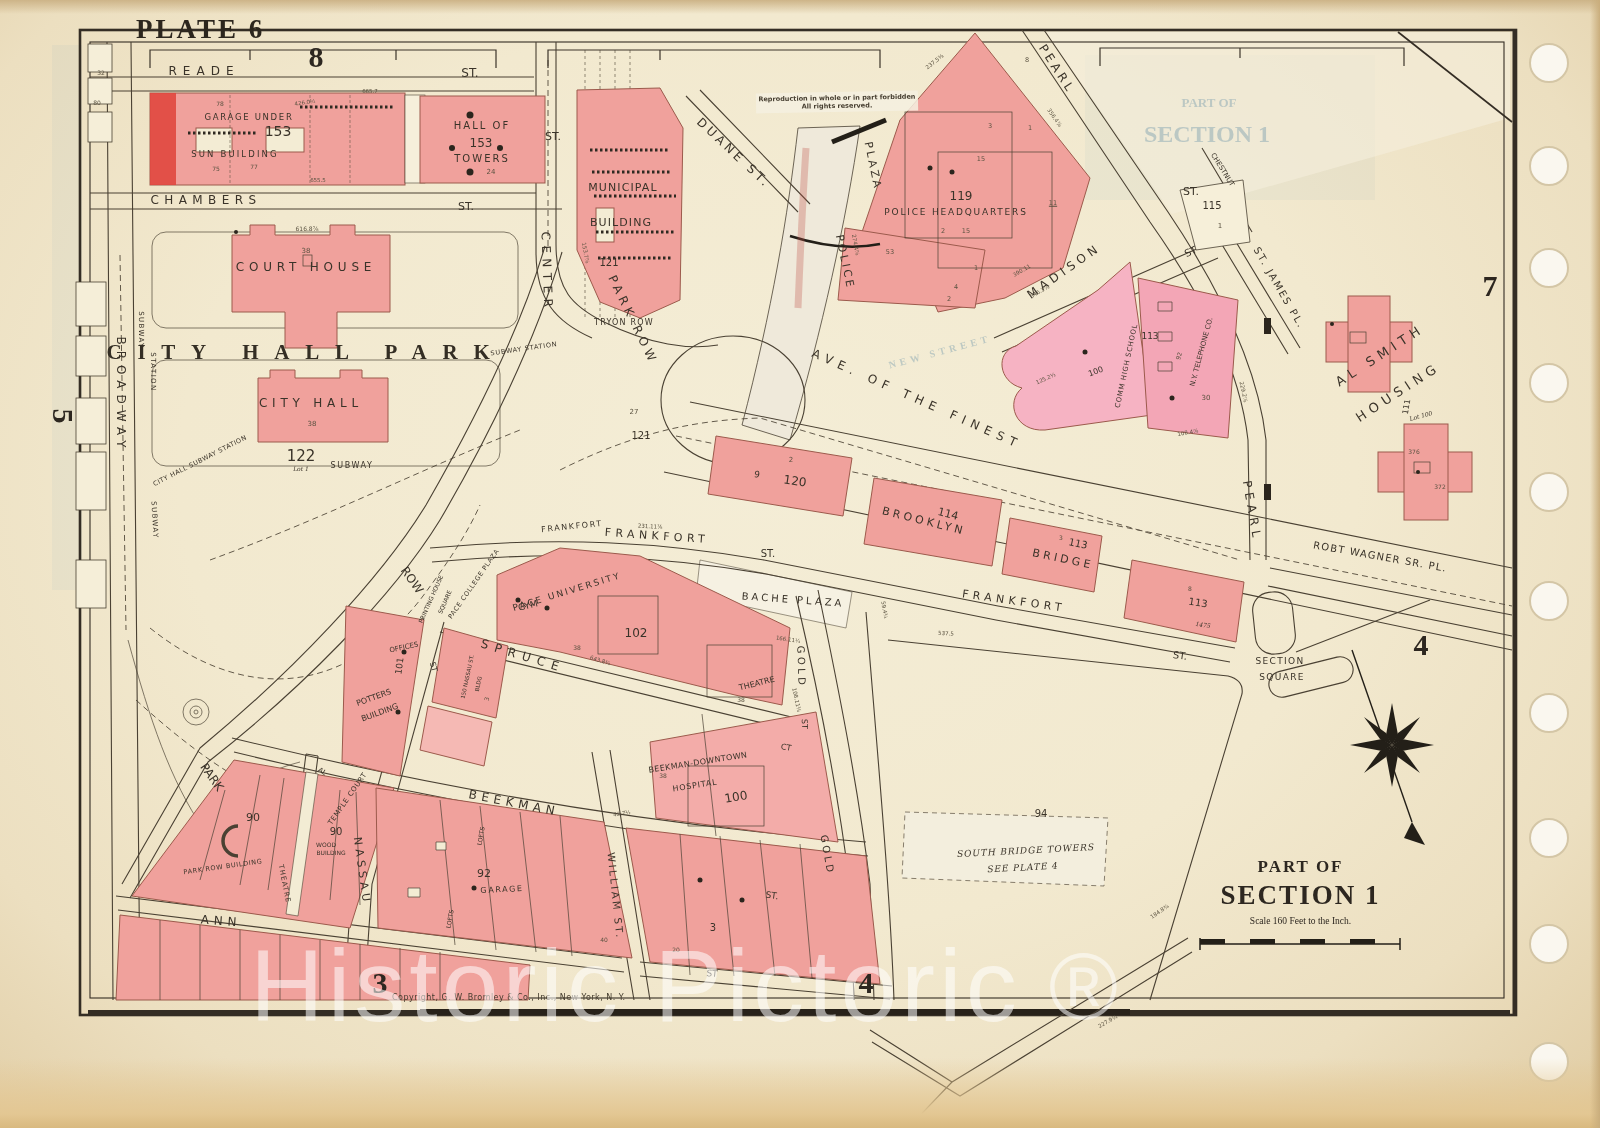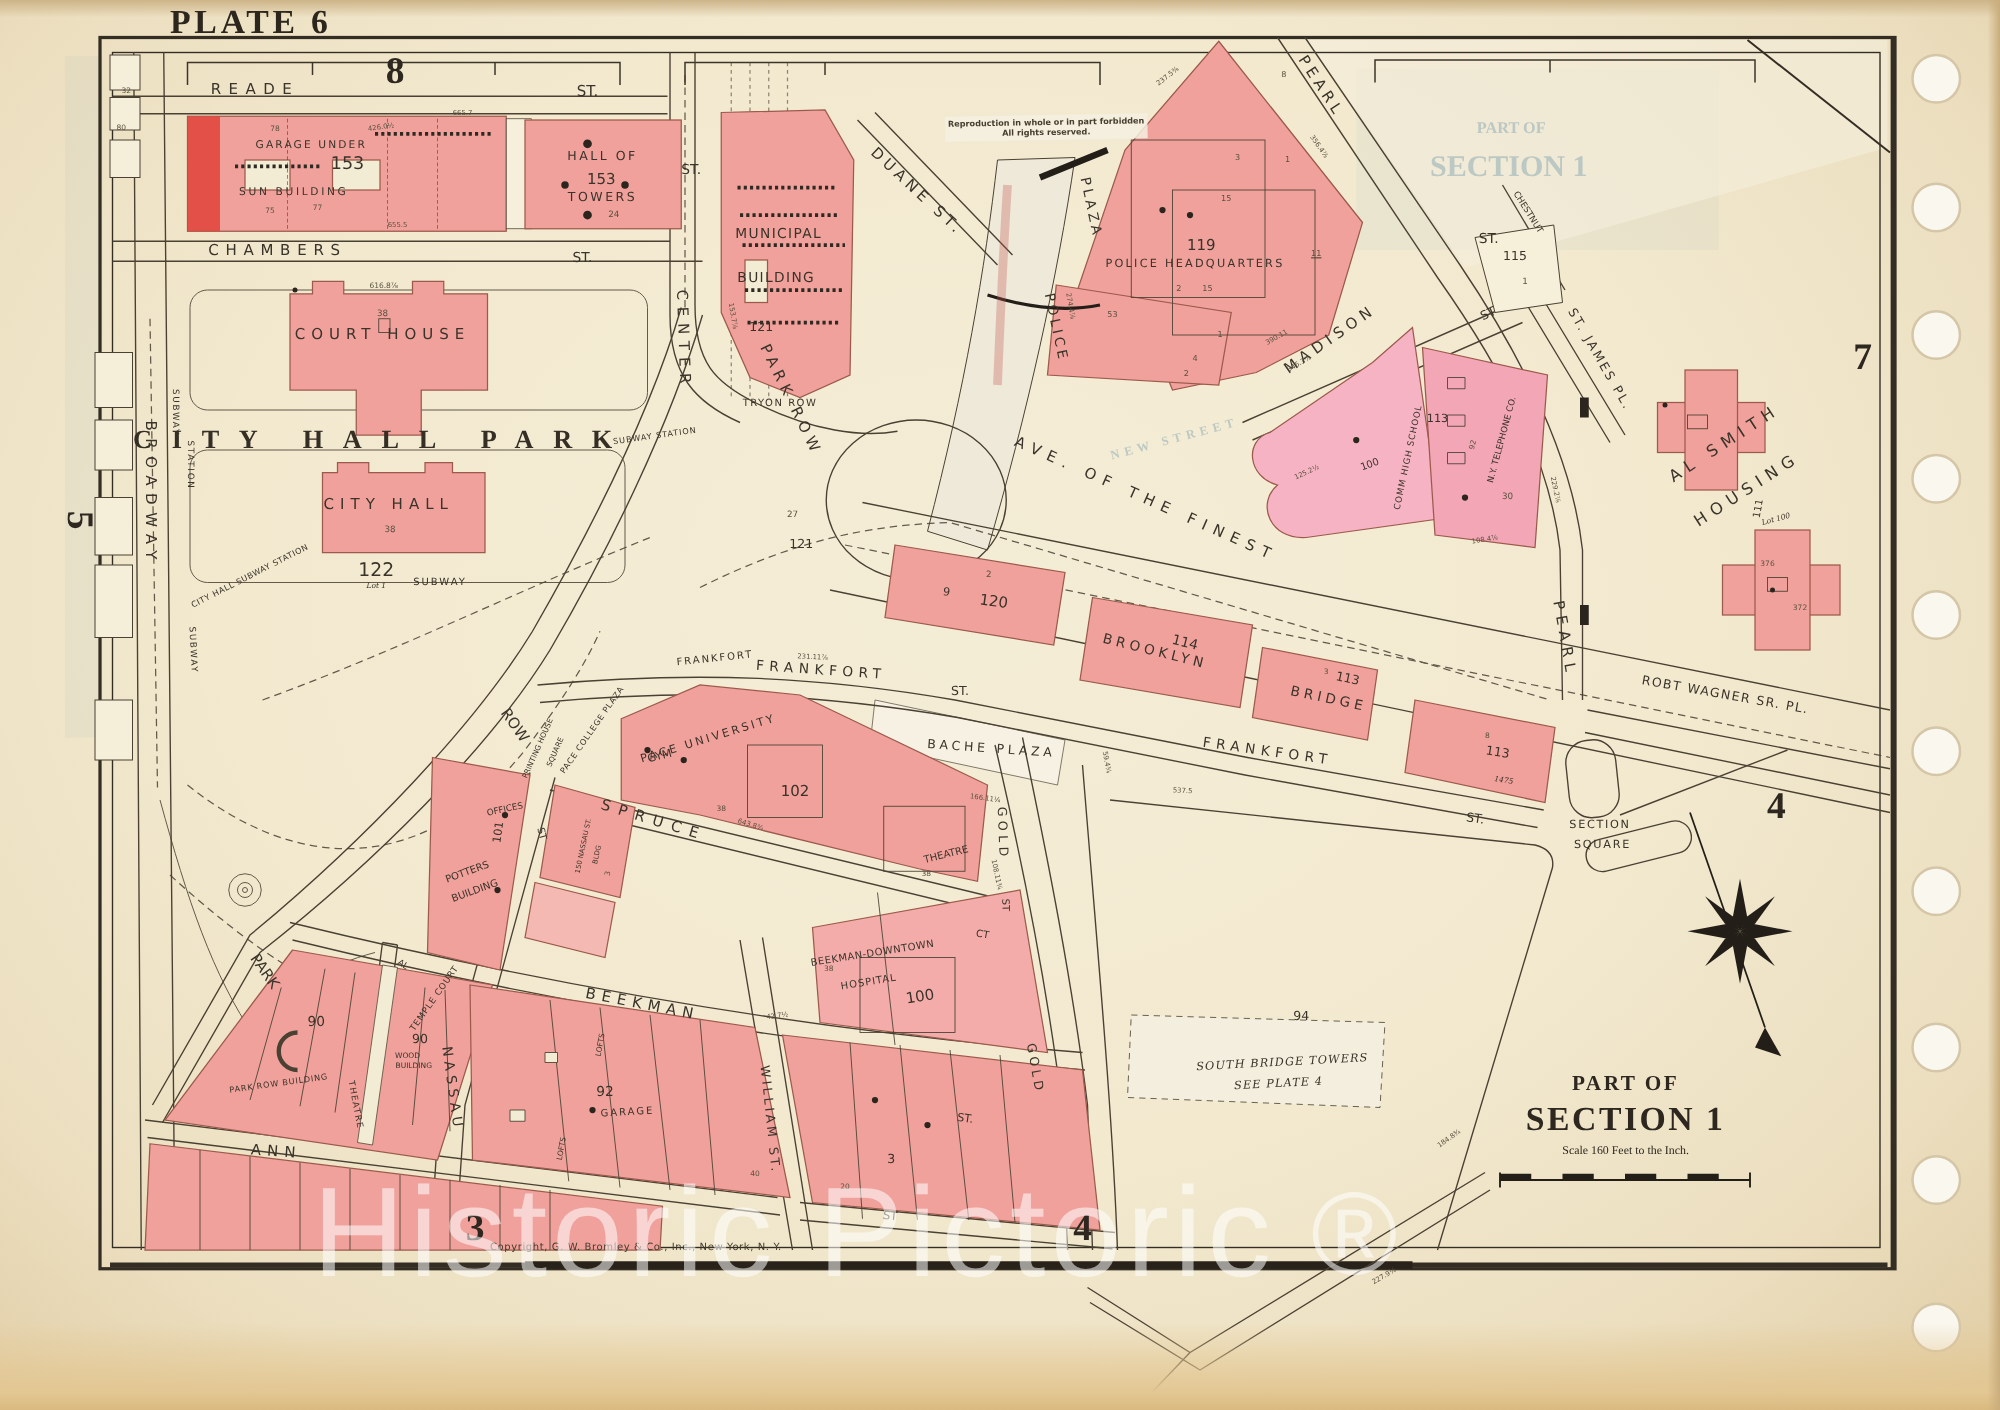--- a/index.html
+++ b/index.html
@@ -13,21 +13,21 @@
   #stage .edge-right{position:absolute;right:0;top:0;width:10px;height:100%;
     background:linear-gradient(90deg,rgba(210,186,140,0),#c9ad7c);}
   svg{position:absolute;left:0;top:0;}
   #labels{position:absolute;left:0;top:0;width:1600px;height:1128px;pointer-events:none;}
   .lbl{position:absolute;line-height:1;white-space:nowrap;color:#3a3329;transform-origin:50% 50%;}
   .dim{color:#5a5240;}
   .serif{font-family:"Liberation Serif","DejaVu Serif",serif;font-weight:700;color:#2d2720;}
   .roman{font-family:"Liberation Serif","DejaVu Serif",serif;font-weight:700;color:#342e24;}
   .hand{font-family:"DejaVu Serif",serif;font-style:italic;}
   .ghost{color:rgba(115,152,172,.42);font-family:"Liberation Serif",serif;font-weight:700;}
-  #plate-title{position:absolute;left:136px;top:2px;font:700 27px "Liberation Serif",serif;
+  #plate-title{position:absolute;left:136px;top:14px;font:700 27px "Liberation Serif",serif;
     letter-spacing:3px;color:#2c261d;}
   #notice{position:absolute;left:756px;top:92px;width:162px;text-align:center;
     font-size:6.5px;font-weight:700;color:#463e30;transform:rotate(-1deg);background:rgba(245,240,224,.85);
     padding:2px 0;}
   #copyright{position:absolute;left:392px;top:993px;font-size:8px;letter-spacing:.06em;color:#433b2d;}
   #section-box{position:absolute;left:1198px;top:857px;width:205px;text-align:center;
     font-family:"Liberation Serif",serif;color:#2d2720;}
   #section-box .part{font-size:17px;font-weight:700;letter-spacing:2px;}
   #section-box .sec{font-size:27px;font-weight:700;letter-spacing:2px;margin-top:3px;}
   #section-box .scale{font-size:9.5px;margin-top:5px;}
@@ -269,21 +269,21 @@
 
   <div id="labels">
       <div class="lbl serif" style="left: 316px; top: 57px; font-size: 30px; transform: translate(-50%, -50%) rotate(0deg);">8</div>
       <div class="lbl serif" style="left: 1490px; top: 286px; font-size: 30px; transform: translate(-50%, -50%) rotate(0deg);">7</div>
       <div class="lbl serif" style="left: 63px; top: 416px; font-size: 30px; transform: translate(-50%, -50%) rotate(90deg);">5</div>
       <div class="lbl serif" style="left: 1421px; top: 645px; font-size: 30px; transform: translate(-50%, -50%) rotate(0deg);">4</div>
       <div class="lbl serif" style="left: 380px; top: 983px; font-size: 30px; transform: translate(-50%, -50%) rotate(0deg);">3</div>
       <div class="lbl serif" style="left: 866px; top: 983px; font-size: 30px; transform: translate(-50%, -50%) rotate(0deg);">4</div>
       <div class="lbl " style="left: 204px; top: 71px; font-size: 12px; letter-spacing: 0.5em; transform: translate(-50%, -50%) rotate(0deg);">READE</div>
       <div class="lbl " style="left: 470px; top: 73px; font-size: 12px; transform: translate(-50%, -50%) rotate(0deg);">ST.</div>
-      <div class="lbl " style="left: 206px; top: 200px; font-size: 12px; letter-spacing: 0.45em; transform: translate(-50%, -50%) rotate(0deg); margin-left: 16px;">CHAMBERS</div>
+      <div class="lbl " style="left: 206px; top: 200px; font-size: 12px; letter-spacing: 0.45em; transform: translate(-50%, -50%) rotate(0deg);">CHAMBERS</div>
       <div class="lbl " style="left: 466px; top: 206px; font-size: 11px; transform: translate(-50%, -50%) rotate(0deg);">ST.</div>
       <div class="lbl " style="left: 121px; top: 395px; font-size: 12px; letter-spacing: 0.5em; transform: translate(-50%, -50%) rotate(90deg);">BROADWAY</div>
       <div class="lbl " style="left: 140px; top: 330px; font-size: 7px; letter-spacing: 0.2em; transform: translate(-50%, -50%) rotate(90deg);">SUBWAY</div>
       <div class="lbl " style="left: 152px; top: 372px; font-size: 7px; letter-spacing: 0.2em; transform: translate(-50%, -50%) rotate(90deg);">STATION</div>
       <div class="lbl " style="left: 154px; top: 520px; font-size: 7px; letter-spacing: 0.2em; transform: translate(-50%, -50%) rotate(87deg);">SUBWAY</div>
       <div class="lbl " style="left: 547px; top: 272px; font-size: 12px; letter-spacing: 0.45em; transform: translate(-50%, -50%) rotate(88deg);">CENTER</div>
       <div class="lbl " style="left: 553px; top: 136px; font-size: 11px; transform: translate(-50%, -50%) rotate(0deg);">ST.</div>
       <div class="lbl " style="left: 633px; top: 320px; font-size: 12px; letter-spacing: 0.35em; transform: translate(-50%, -50%) rotate(64deg);">PARK ROW</div>
       <div class="lbl " style="left: 576px; top: 323px; font-size: 8px; letter-spacing: 0.15em; transform: translate(-50%, -50%) rotate(0deg); margin-left: 48px;">TRYON ROW</div>
       <div class="lbl " style="left: 412px; top: 580px; font-size: 12px; transform: translate(-50%, -50%) rotate(55deg);">ROW</div>

